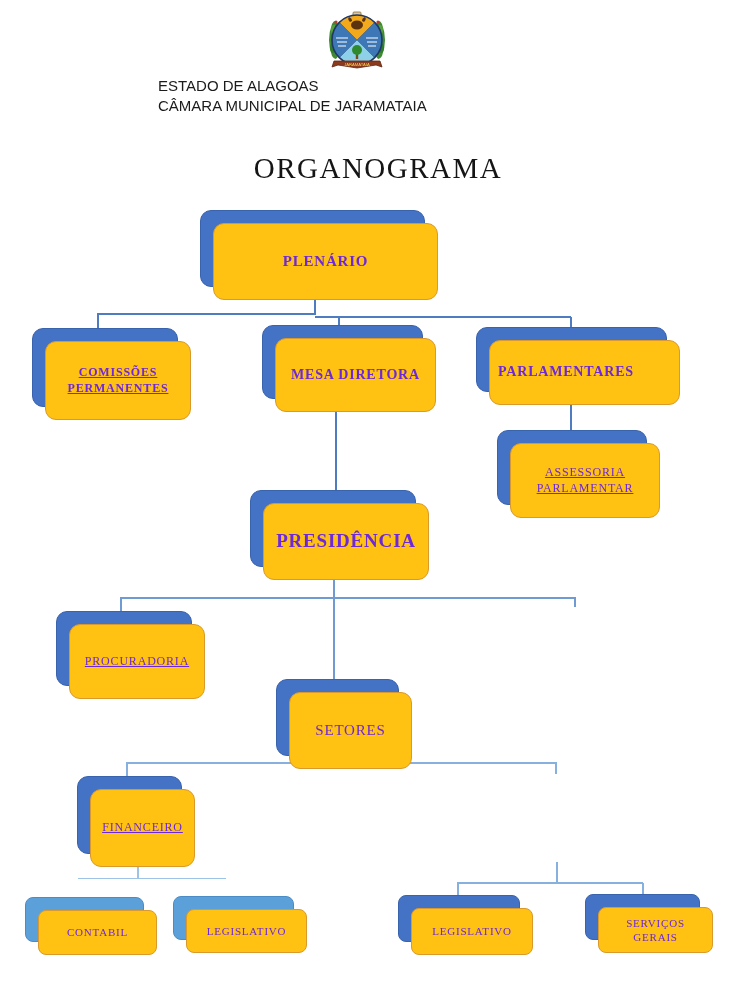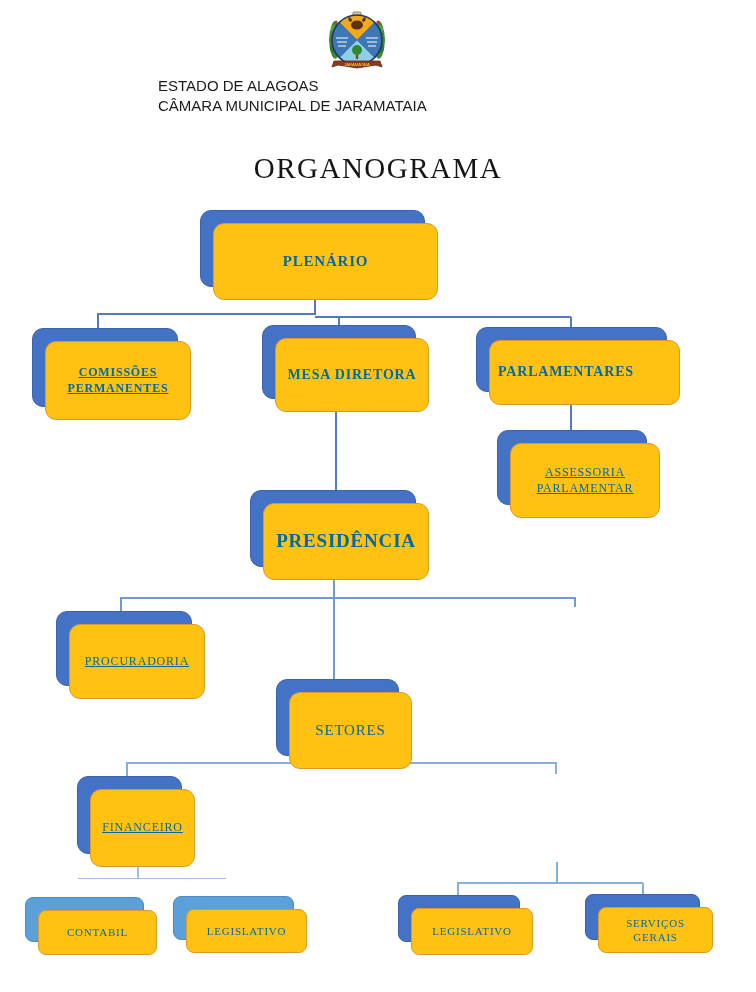--- a/index.html
+++ b/index.html
@@ -19,21 +19,21 @@
   .c3{background:#87b0de;}
   .c4{background:#9dc3e6;}
   
   .node{position:absolute;z-index:2;}
   .node .shadow{position:absolute;left:-13px;top:-13px;width:100%;height:100%;
                 background:#4472C4;border:1px solid #3a63ae;border-radius:11px;box-sizing:border-box;}
   .node.light .shadow{background:#5CA0D9;border-color:#4b8cc6;}
   .node .face{position:absolute;left:0;top:0;width:100%;height:100%;box-sizing:border-box;
               background:#FFC112;border:1px solid #D99A2B;border-radius:11px;
               display:flex;align-items:center;justify-content:center;text-align:center;
-              color:#0369a1;letter-spacing:0.8px;line-height:1.3;padding:4px 8px;}
+              color:#6d28d9;letter-spacing:0.8px;line-height:1.3;padding:4px 8px;}
   .node.sm .shadow,.node.sm .face{border-radius:8px;}
   .node.alignleft .face{justify-content:flex-start;text-align:left;padding-left:8px;}
   .fs16 .face{font-size:19px;} .fs15 .face{font-size:15px;} .fs14 .face{font-size:14px;}
   .fs12 .face{font-size:12px;text-decoration:underline;} .fs11 .face{font-size:11px;}
   .bold .face{font-weight:bold;}
 </style>
 </head>
 <body>
 
 <div class="page">
@@ -105,21 +105,21 @@
   <div class="node fs15 bold" style="left:213px;top:223px;width:225px;height:77px;">
     <div class="shadow"></div>
     <div class="face">PLENÁRIO</div>
   </div>
 
   <div class="node fs12 bold" style="left:45px;top:341px;width:146px;height:79px;">
     <div class="shadow"></div>
     <div class="face">COMISSÕES PERMANENTES</div>
   </div>
 
-  <div class="node fs14 bold" style="left:275px;top:338px;width:154px;height:74px;">
+  <div class="node fs14 bold" style="left:275px;top:338px;width:154px;height:74px;padding-left:7px;">
     <div class="shadow"></div>
     <div class="face">MESA DIRETORA</div>
   </div>
 
   <div class="node fs14 bold alignleft" style="left:489px;top:340px;width:191px;height:65px;">
     <div class="shadow"></div>
     <div class="face">PARLAMENTARES</div>
   </div>
 
   <div class="node fs12" style="left:510px;top:443px;width:150px;height:75px;">

